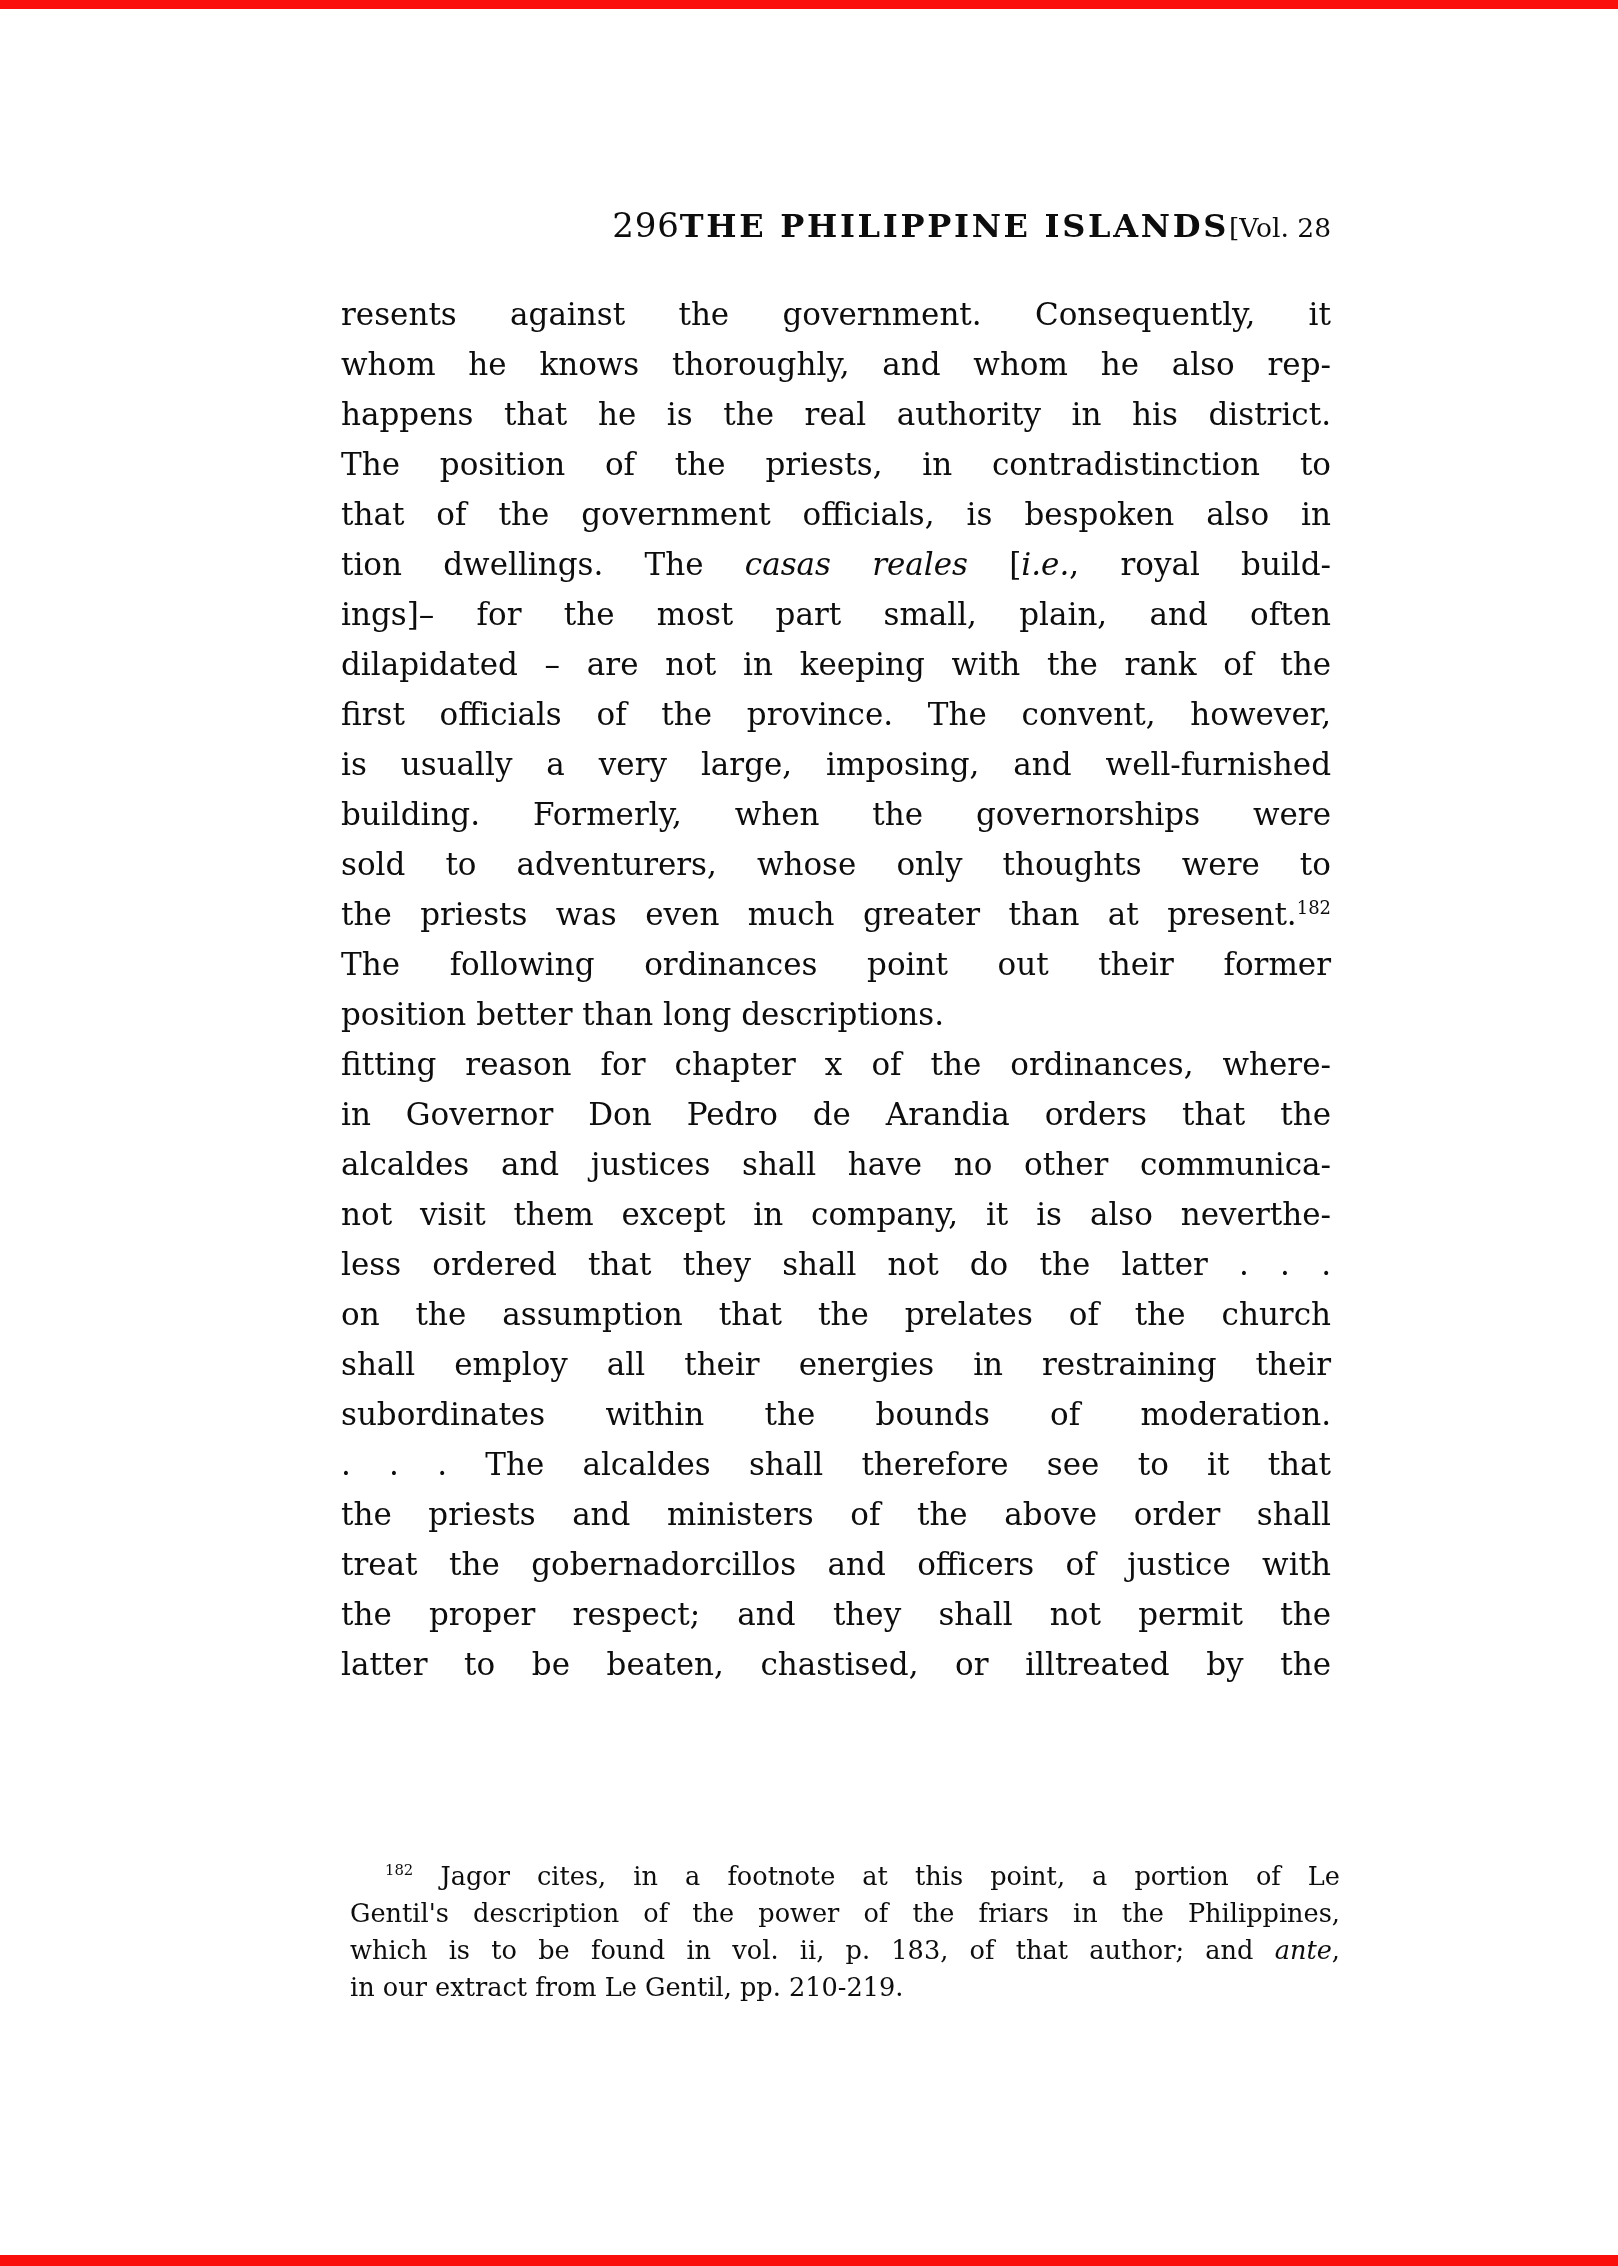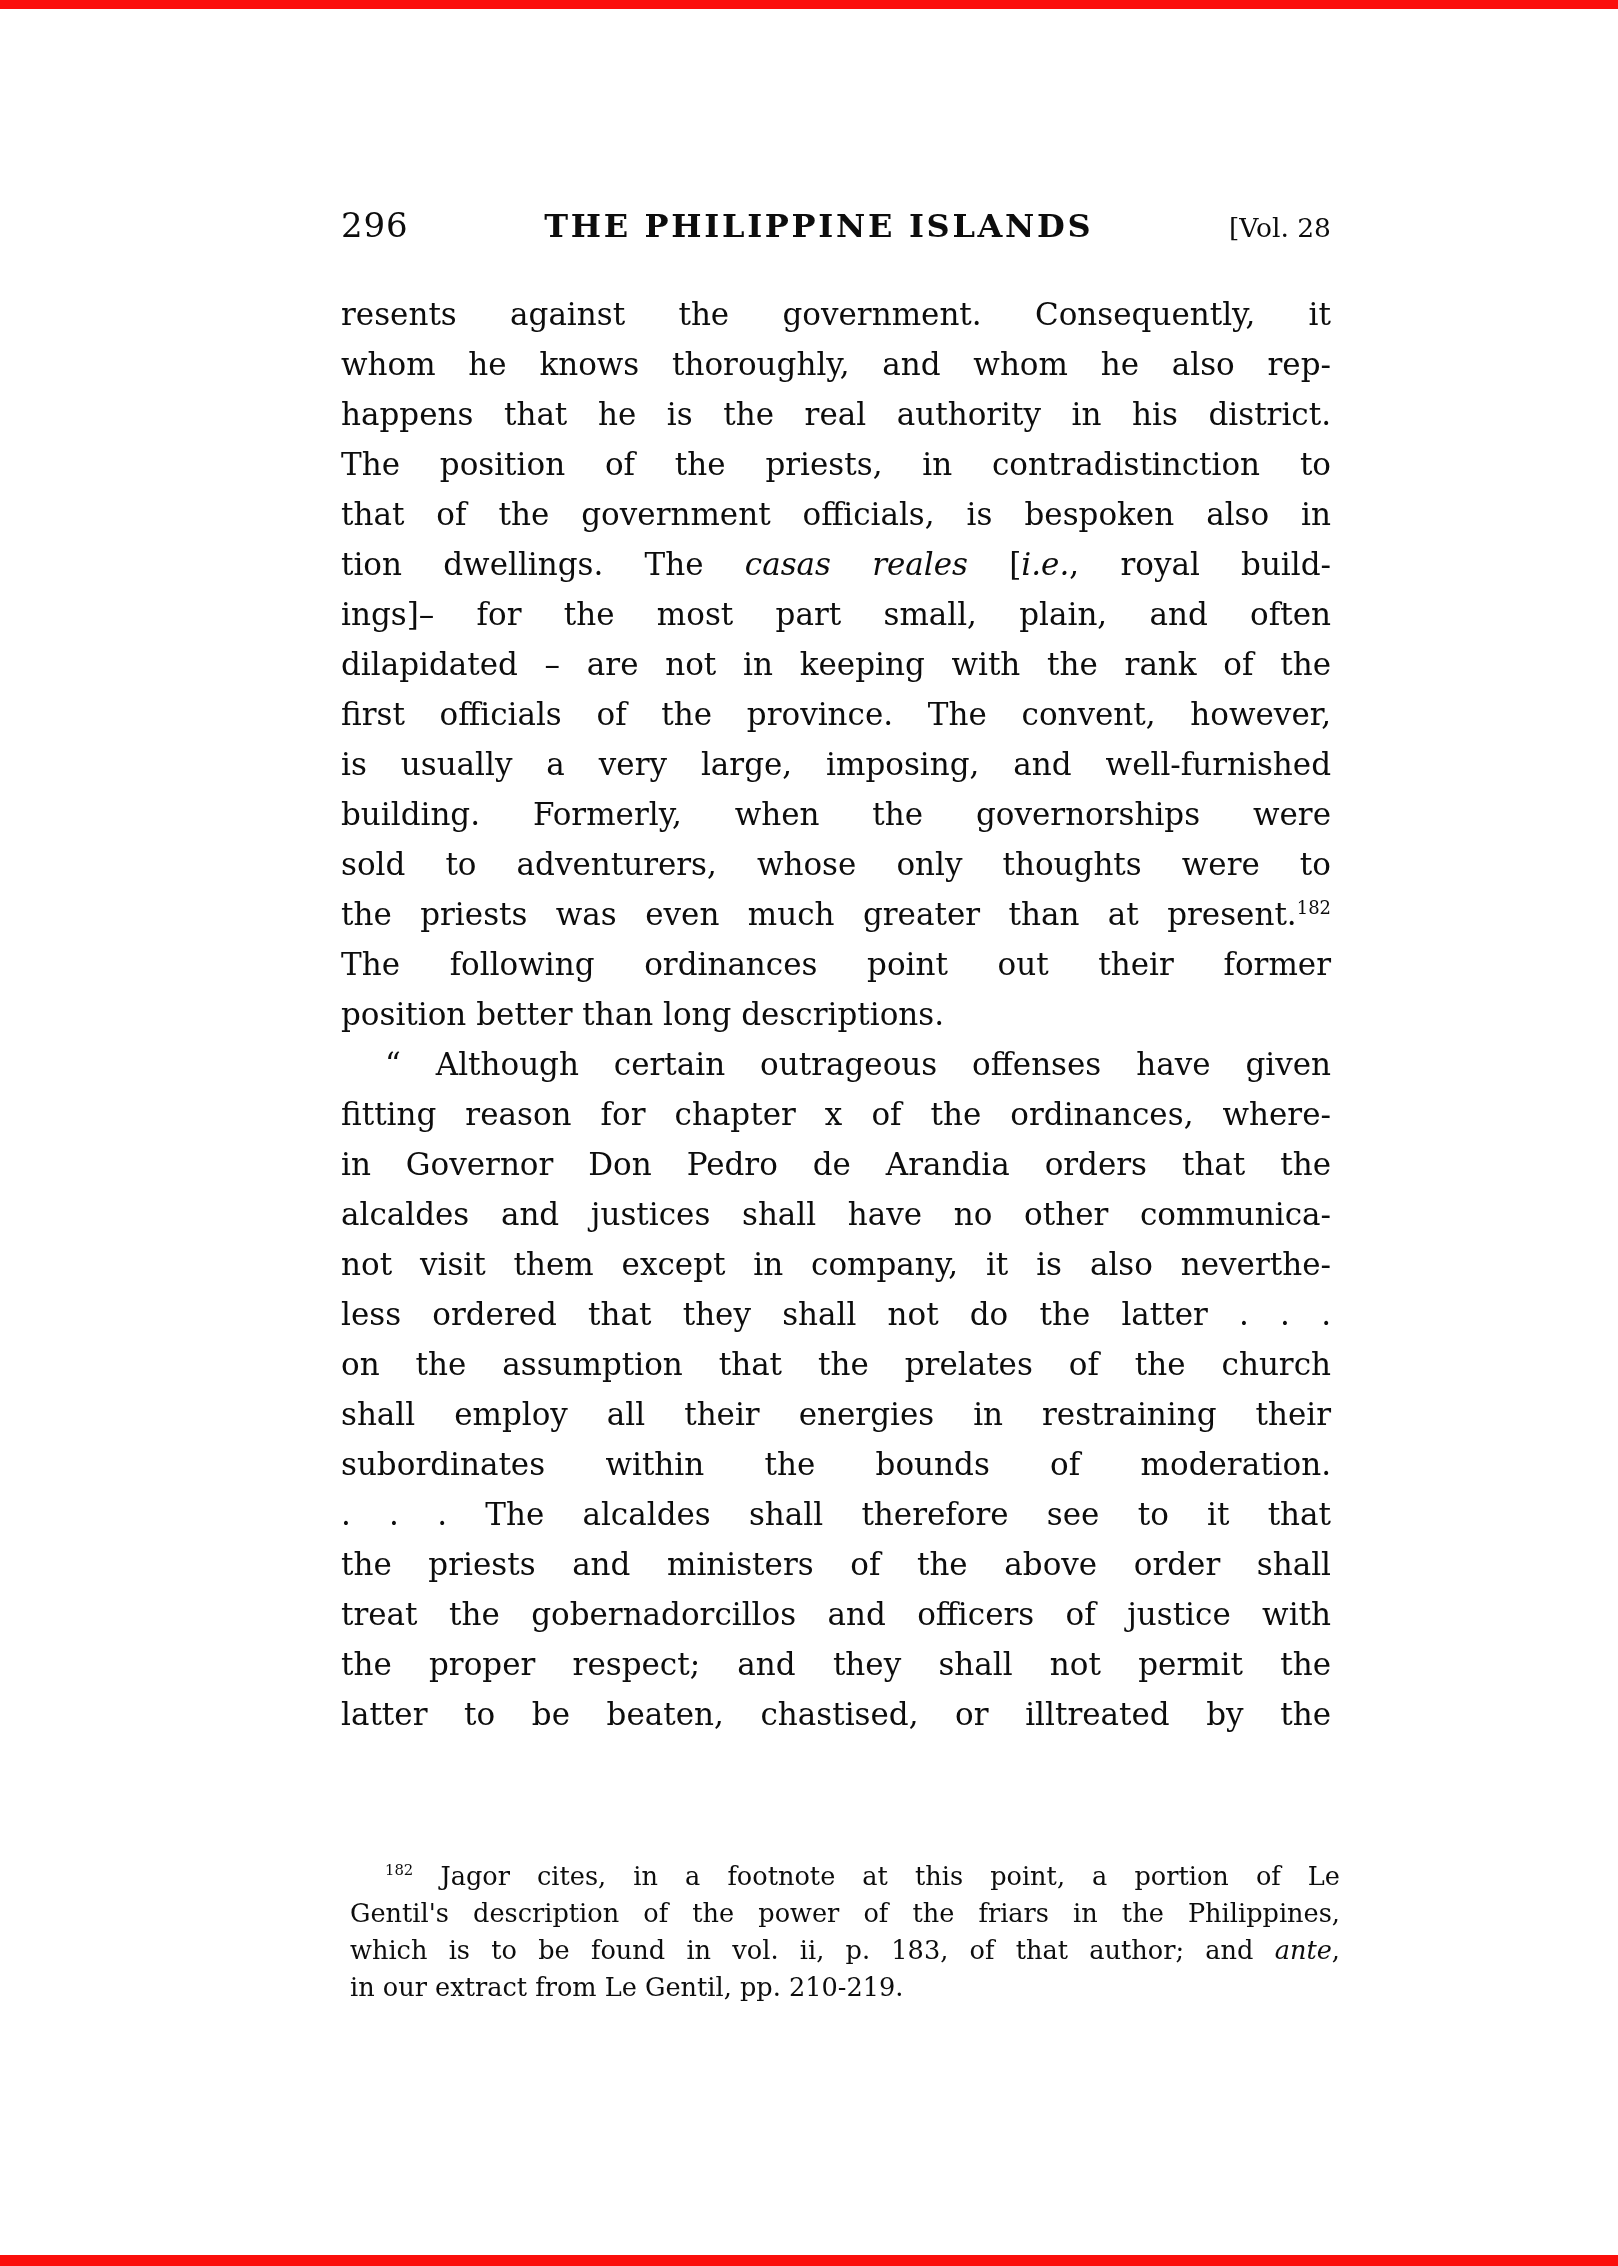--- a/index.html
+++ b/index.html
@@ -9,21 +9,21 @@
     background:#ffffff;
     color:#0d0d0d;
     font-family:"DejaVu Serif","Liberation Serif",serif;
     overflow:hidden;
   }
   .red-bar{position:absolute;left:0;width:1618px;}
   .red-bar.top{top:0;height:9.1px;}
   .red-bar.bottom{bottom:0;height:11px;}
   .header{
     position:absolute;left:341px;top:205px;width:990px;
-    display:flex;justify-content:space-between;align-items:baseline;
+    display:flex;justify-content:flex-end;align-items:baseline;
   }
   .page-number{font-size:34px;letter-spacing:0.9px;}
   .running-title{font-size:32px;font-weight:bold;letter-spacing:2.7px;}
   .volume-label{font-size:26.5px;}
   .body-text{
     position:absolute;left:341px;top:289px;width:990px;
     font-size:31px;line-height:50px;
   }
   .footnote{
     position:absolute;left:350px;top:1858px;width:990px;
@@ -61,21 +61,20 @@
         <div class="line j"><span>dilapidated – are not in keeping with the rank of the</span></div>
         <div class="line j"><span>first officials of the province.  The convent, however,</span></div>
         <div class="line j"><span>is usually a very large, imposing, and well-furnished</span></div>
         <div class="line j"><span>building.  Formerly, when the governorships were</span></div>
         <div class="line j"><span>sold to adventurers, whose only thoughts were to</span></div>
         <div class="line j"><span>the priests was even much greater than at present.</span><sup>182</sup></div>
         <div class="line j"><span>The following ordinances point out their former</span></div>
         <div class="line"><span>position better than long descriptions.</span></div>
       </div>
     <div>
-        <div class="line j ind"><span>“ Although certain outrageous offenses have given</span></div>
         <div class="line j"><span>fitting reason for chapter x of the ordinances, where-</span></div>
         <div class="line j"><span>in Governor Don Pedro de Arandia orders that the</span></div>
         <div class="line j"><span>alcaldes and justices shall have no other communica-</span></div>
         <div class="line j"><span>not visit them except in company, it is also neverthe-</span></div>
         <div class="line j"><span>less ordered that they shall not do the latter . . .</span></div>
         <div class="line j"><span>on the assumption that the prelates of the church</span></div>
         <div class="line j"><span>shall employ all their energies in restraining their</span></div>
         <div class="line j"><span>subordinates within the bounds of moderation.</span></div>
         <div class="line j"><span>. . . The alcaldes shall therefore see to it that</span></div>
         <div class="line j"><span>the priests and ministers of the above order shall</span></div>

